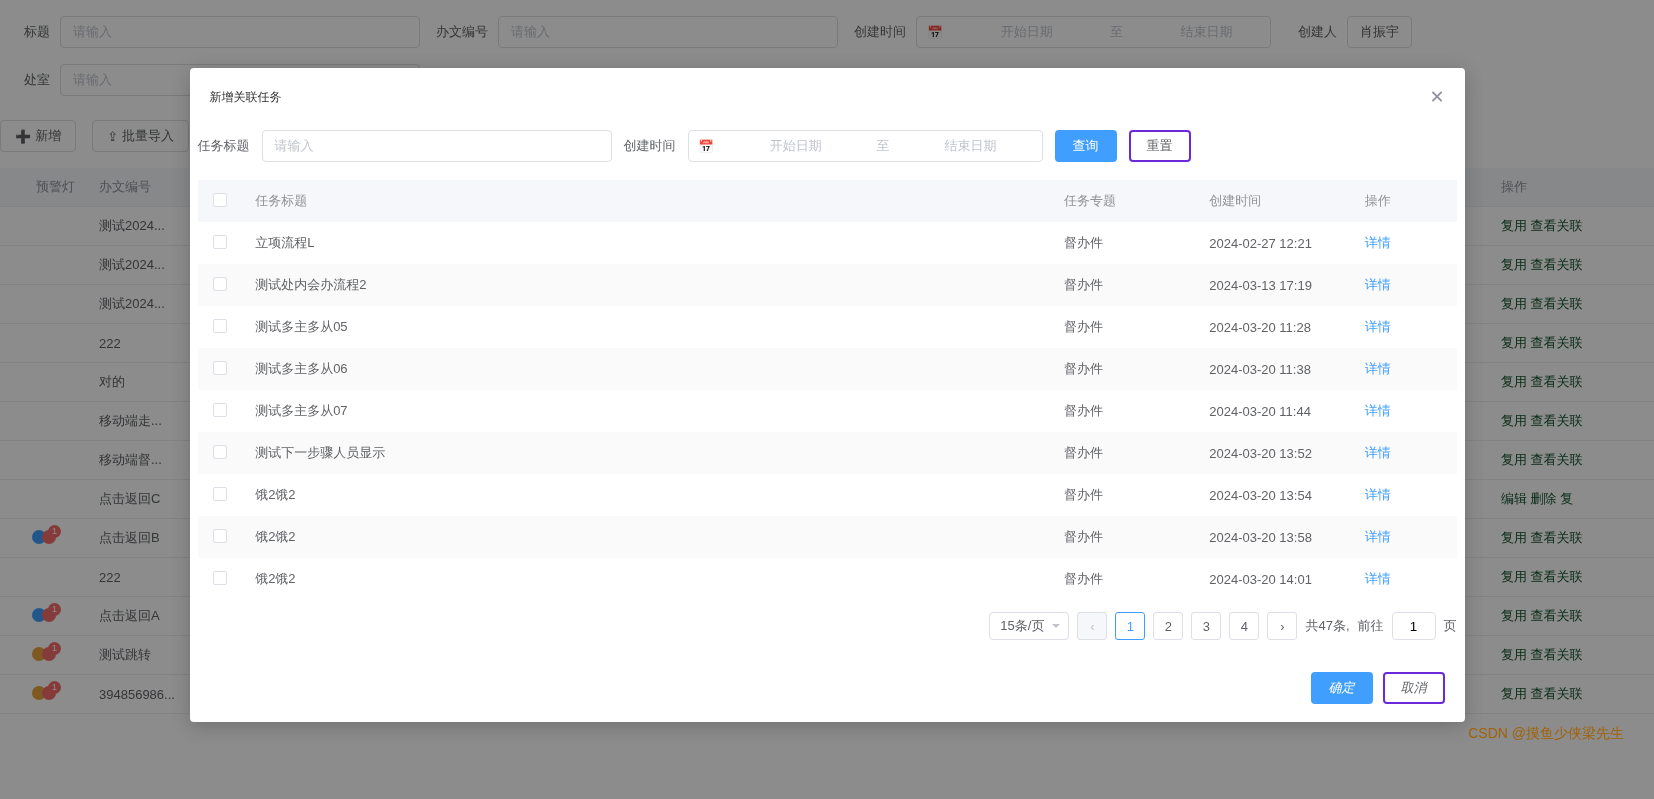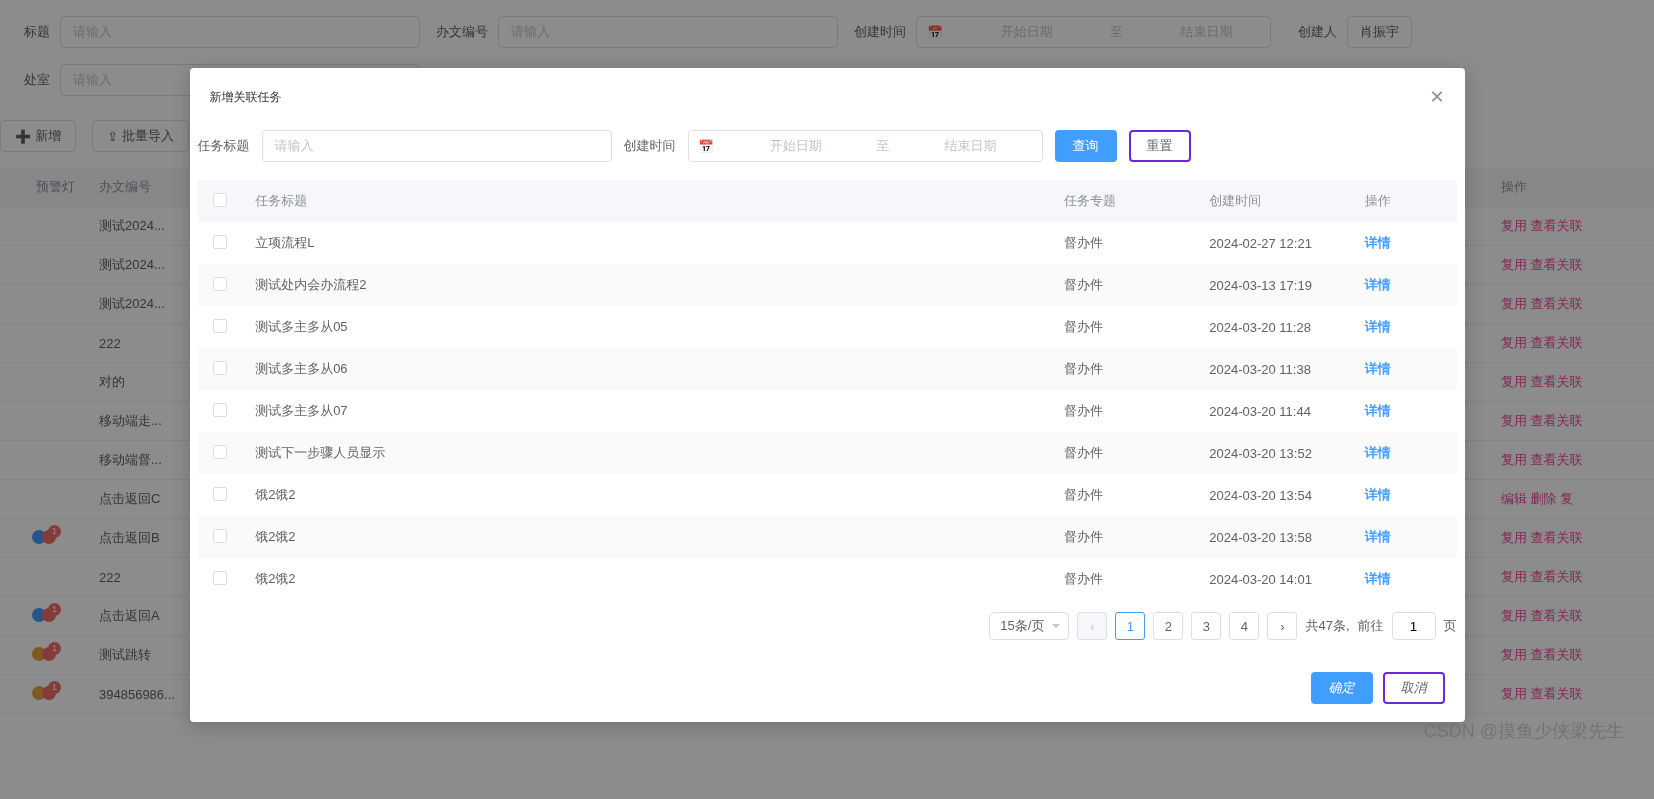--- a/index.html
+++ b/index.html
@@ -82,21 +82,21 @@
       padding: 10px 12px;
       border-bottom: 1px solid #ebeef5;
       font-weight: normal;
       color: #606266;
       white-space: nowrap;
       overflow: hidden;
       text-overflow: ellipsis;
     }
     .bg-table th { background: #f5f7fa; color: #909399; }
     .bg-link { color: #409eff; text-decoration: underline; }
-    .bg-action-link { color: #ec4899; }
+    .bg-action-link { color: #14532d; }
     .badge-group { display: inline-flex; }
     .badge { width: 14px; height: 14px; border-radius: 50%; margin-left: -4px; position: relative; }
     .badge.blue { background: #409eff; }
     .badge.red { background: #f56c6c; }
     .badge.yellow { background: #e6a23c; }
     .badge-num { position: absolute; top: -5px; right: -5px; background: #f56c6c; color: #fff; font-size: 9px; border-radius: 7px; min-width: 13px; height: 13px; line-height: 13px; text-align: center; }
 
     
     .overlay {
       position: absolute;
@@ -182,21 +182,21 @@
     .modal-table .col-topic { width: 140px; }
     .modal-table .col-time { width: 150px; }
     .modal-table .col-op { width: 100px; }
     .checkbox {
       width: 14px; height: 14px;
       border: 1px solid #dcdfe6;
       border-radius: 2px;
       display: inline-block;
       background: #fff;
     }
-    .link { color: #409eff; cursor: pointer; font-weight: bold; }
+    .link { color: #409eff; cursor: pointer; }
 
     .pagination {
       display: flex;
       align-items: center;
       justify-content: flex-end;
       gap: 8px;
       padding: 12px 0 10px;
       color: #606266;
     }
     .page-select {
@@ -243,22 +243,22 @@
       display: flex;
       justify-content: flex-end;
       gap: 10px;
       font-style: italic;
     }
 
     .watermark {
       position: absolute;
       bottom: 56px;
       right: 30px;
-      color: #737373;
-      font-size: 18px;
+      color: #a16207;
+      font-size: 14px;
       z-index: 10;
     }
     .cal-icon { color: #c0c4cc; font-size: 13px; }
   </style>
 </head>
 <body>
 
 <div>
   <div class="bg-filters">
     <div class="bg-filter-item">

